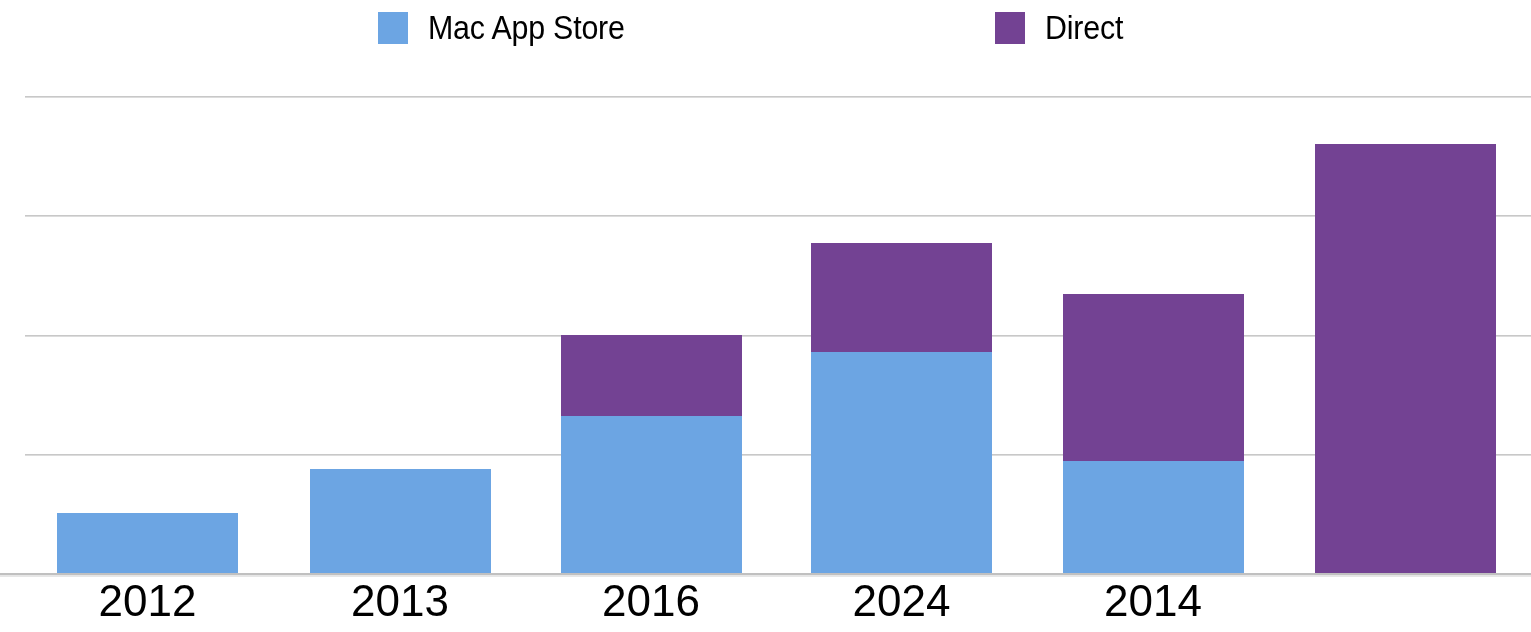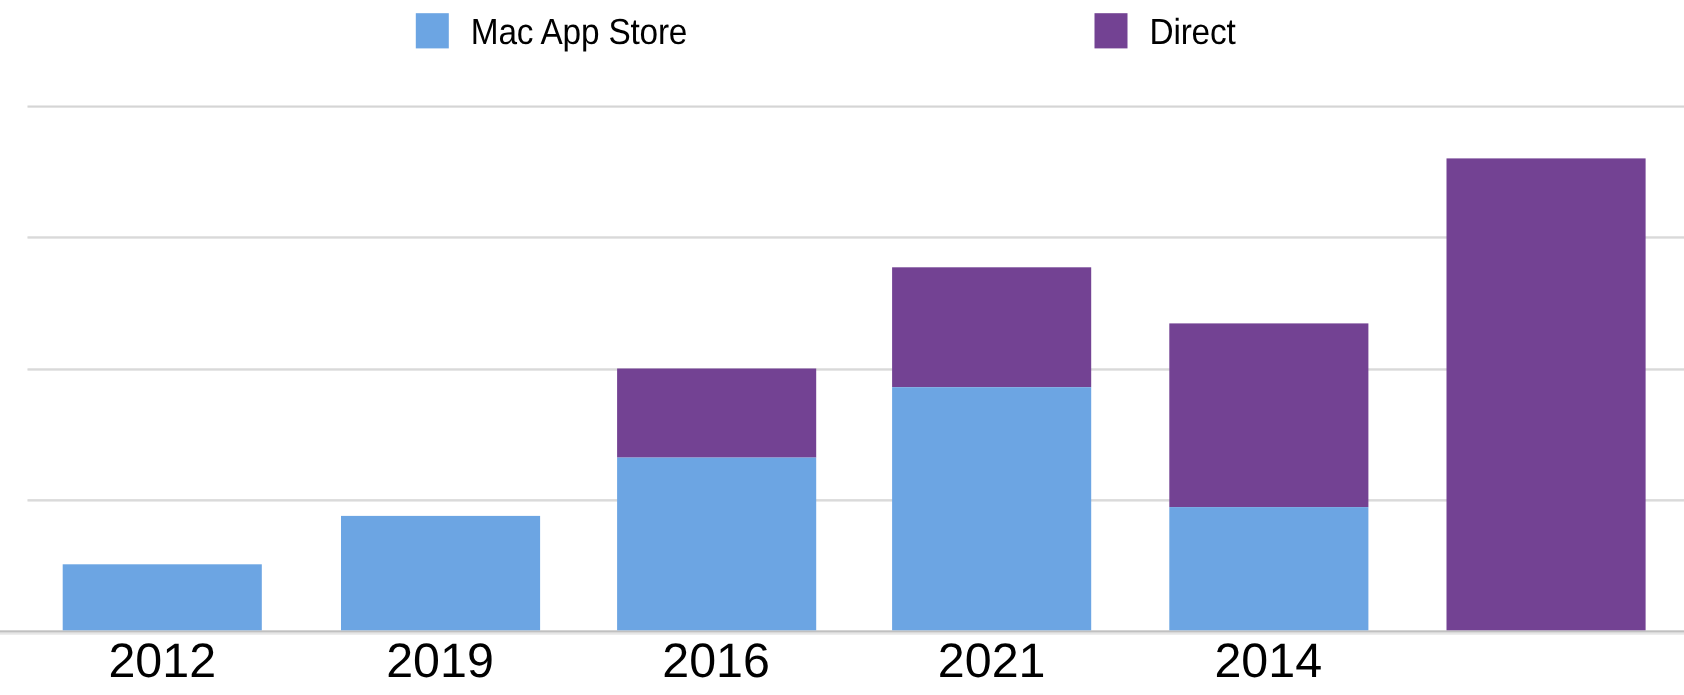--- a/index.html
+++ b/index.html
@@ -26,22 +26,21 @@
     left: 0;
     top: 0;
     width: 1531px;
     height: 44px;
   }
   .legend-entry {
     position: absolute;
     top: 0;
     height: 44px;
     display: flex;
-    align-items: flex-start;
-    margin-top: 12px;
+    align-items: flex-end;
   }
   .legend-swatch {
     width: 30px;
     height: 32px;
     flex: 0 0 auto;
   }
   .legend-label {
     margin-left: 20px;
     font-size: 33px;
     line-height: 33px;
@@ -129,31 +128,31 @@
       <div class="gridline" style="top: 215.25px; background: rgb(200, 200, 200);"></div>
       <div class="gridline" style="top: 96px; background: rgb(200, 200, 200);"></div>
       <div id="axis-baseline" style="top: 573px; background: rgb(192, 192, 192);"></div>
       <div class="bar-group" style="width: 181px; left: 57px;">
         <div class="bar-seg mas" title="Mac App Store" style="height: 59.625px; background: rgb(108, 165, 227);"></div>
       </div>
       <div class="x-label" style="left: 47.5px; width: 200px;">2012</div>
       <div class="bar-group" style="width: 181px; left: 309.5px;">
         <div class="bar-seg mas" title="Mac App Store" style="height: 103.748px; background: rgb(108, 165, 227);"></div>
       </div>
-      <div class="x-label" style="left: 300px; width: 200px;">2019</div>
+      <div class="x-label" style="left: 300px; width: 200px;">2013</div>
       <div class="bar-group" style="width: 181px; left: 560.5px;">
         <div class="bar-seg direct" title="Direct" style="height: 81.09px; background: rgb(115, 66, 147);"></div>
         <div class="bar-seg mas" title="Mac App Store" style="height: 157.41px; background: rgb(108, 165, 227);"></div>
       </div>
       <div class="x-label" style="left: 551px; width: 200px;">2016</div>
       <div class="bar-group" style="width: 181px; left: 811px;">
         <div class="bar-seg direct" title="Direct" style="height: 109.71px; background: rgb(115, 66, 147);"></div>
         <div class="bar-seg mas" title="Mac App Store" style="height: 220.613px; background: rgb(108, 165, 227);"></div>
       </div>
-      <div class="x-label" style="left: 801.5px; width: 200px;">2021</div>
+      <div class="x-label" style="left: 801.5px; width: 200px;">2024</div>
       <div class="bar-group" style="width: 181px; left: 1062.5px;">
         <div class="bar-seg direct" title="Direct" style="height: 166.95px; background: rgb(115, 66, 147);"></div>
         <div class="bar-seg mas" title="Mac App Store" style="height: 112.095px; background: rgb(108, 165, 227);"></div>
       </div>
       <div class="x-label" style="left: 1053px; width: 200px;">2014</div>
       <div class="bar-group" style="width: 181px; left: 1315px;">
         <div class="bar-seg direct" title="Direct" style="height: 429.3px; background: rgb(115, 66, 147);"></div>
       </div>
     </div>
 

